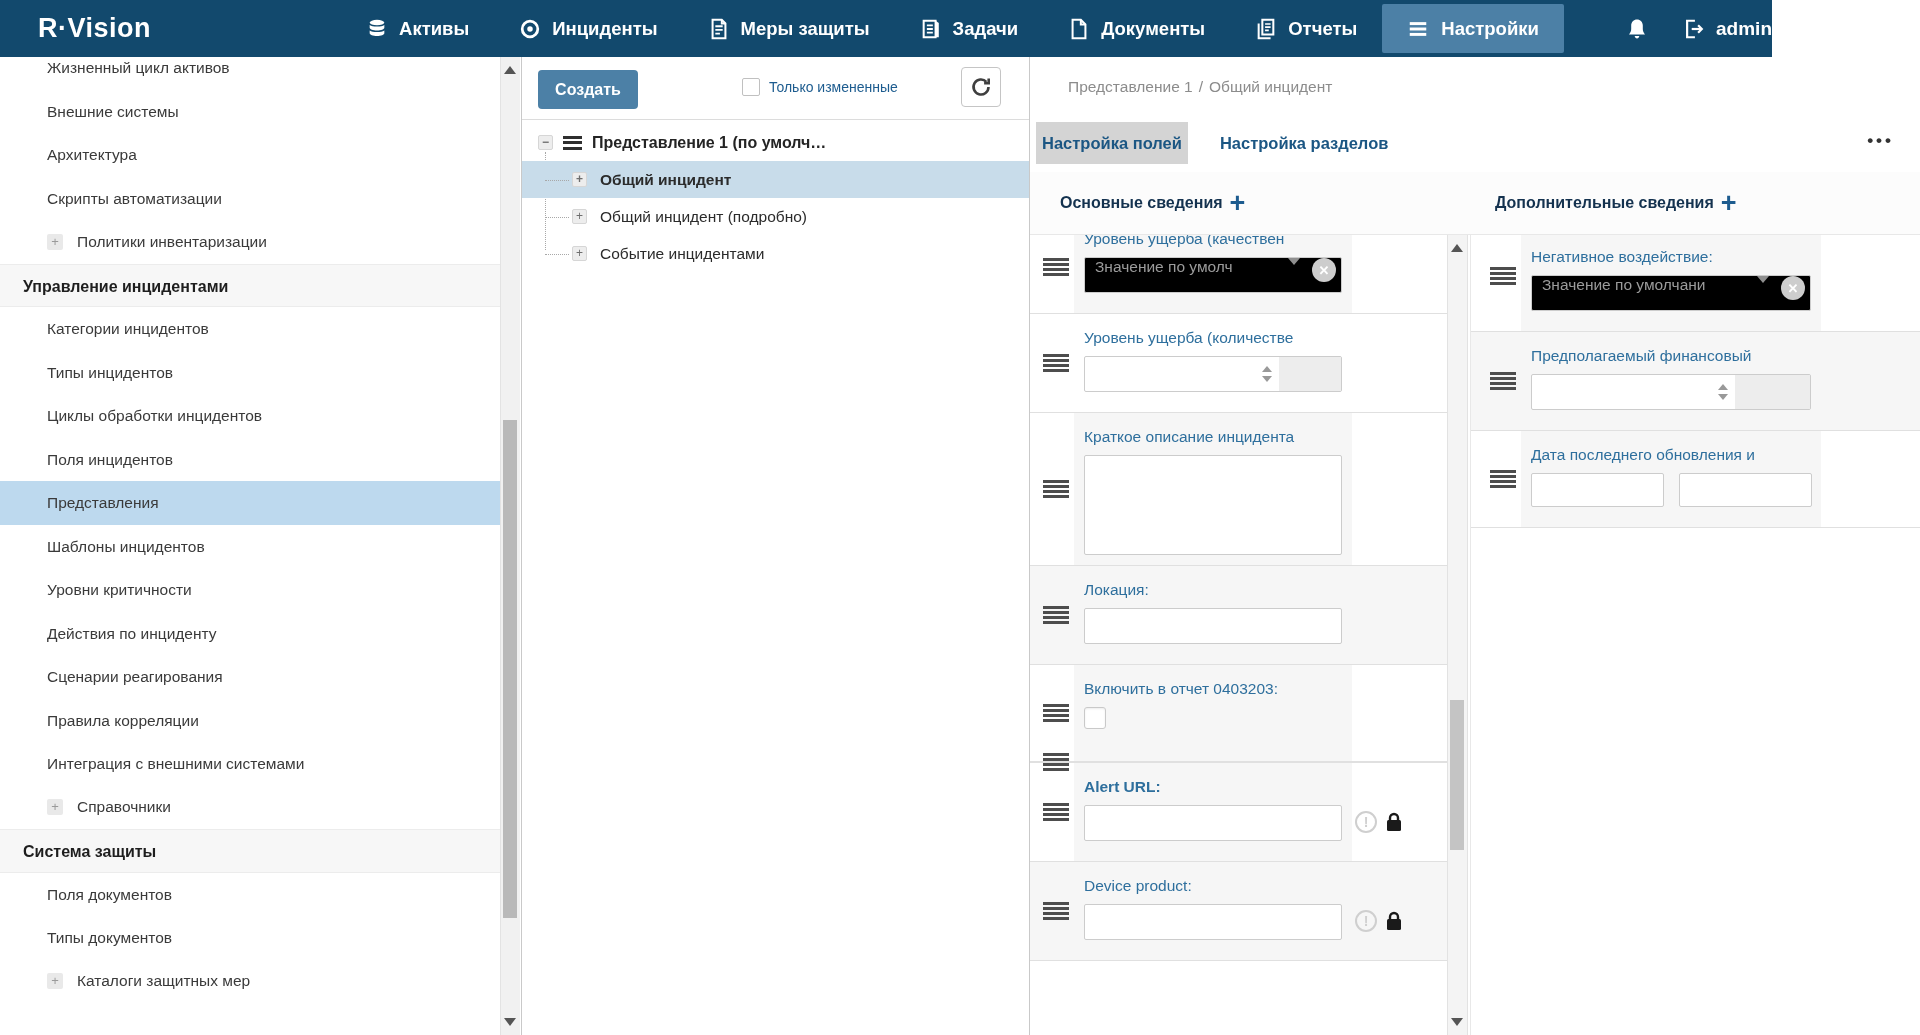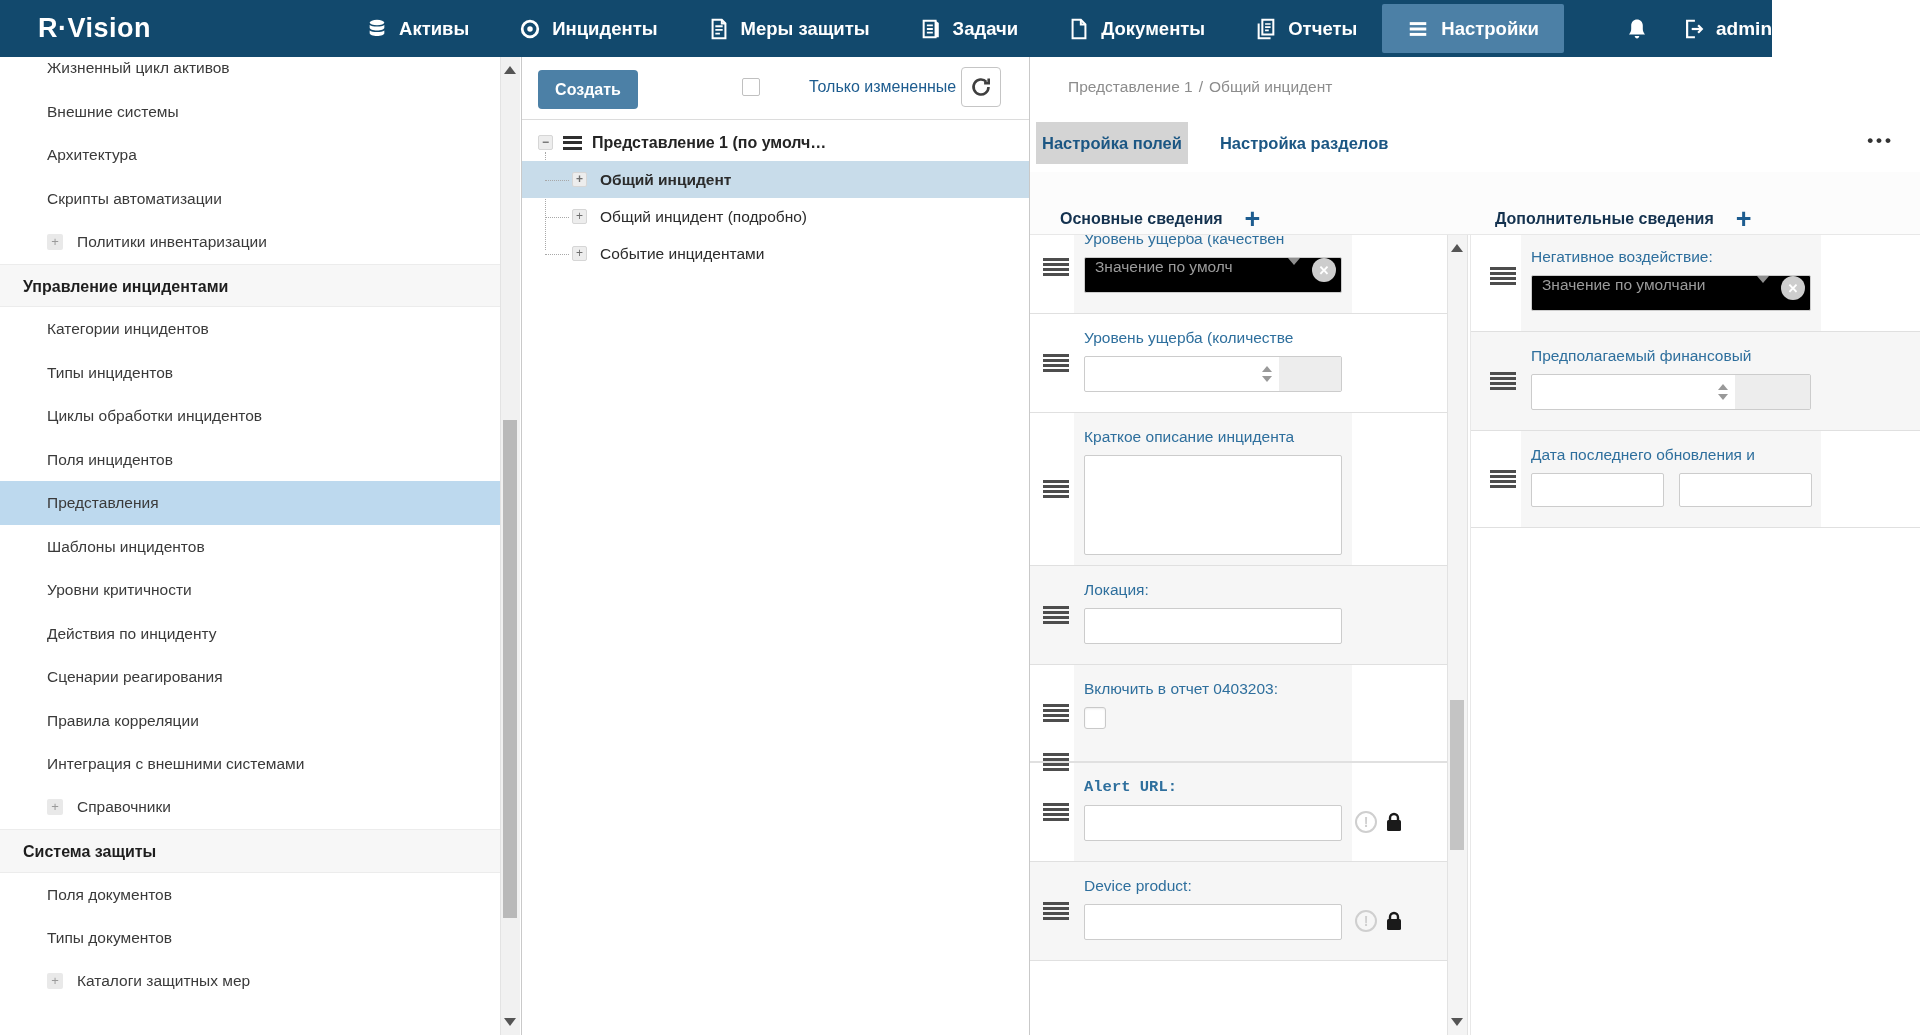--- a/index.html
+++ b/index.html
@@ -32,21 +32,21 @@
   .arr.up{top:9px;border-bottom:8px solid #555;}
   .arr.down{bottom:9px;border-top:8px solid #555;}
   .sb-thumb{position:absolute;left:2px;top:363px;width:14px;height:498px;background:#b9b9b9;cursor:pointer;}
 
   
   .mid{position:absolute;left:521px;top:57px;width:509px;bottom:0;background:#fff;border-left:1px solid #c9c9c9;border-right:1px solid #c9c9c9;box-sizing:border-box;}
   .mid-toolbar{height:62px;border-bottom:1px solid #dcdcdc;position:relative;}
   .btn-create{position:absolute;left:16px;top:13px;width:100px;height:39px;background:#4c80a6;color:#fff;font-size:16px;font-weight:bold;border:none;border-radius:4px;cursor:pointer;font-family:"Liberation Sans",sans-serif;}
   .filter{position:absolute;left:220px;top:21px;display:flex;align-items:center;gap:9px;cursor:pointer;}
   .cb18{width:18px;height:18px;background:#fff;border:1px solid #c0c0c0;border-radius:2px;box-sizing:border-box;}
-  .filter-label{color:#1d5c8f;font-size:16px;white-space:nowrap;margin-left:40px;}
+  .filter-label{color:#1d5c8f;font-size:14px;white-space:nowrap;}
   .btn-refresh{position:absolute;right:28px;top:10px;width:40px;height:40px;border:1px solid #c5c5c5;border-radius:4px;background:#fff;color:#3f3f3f;display:flex;align-items:center;justify-content:center;cursor:pointer;box-sizing:border-box;}
   .tree{position:relative;padding-top:4px;}
   .t-root{height:37px;display:flex;align-items:center;gap:10px;padding-left:16px;font-weight:bold;font-size:16px;color:#242424;cursor:pointer;}
   .expander{width:15px;height:15px;background:#ededed;border:1px solid #d6d6d6;color:#6e6e6e;font-size:12px;line-height:13px;text-align:center;border-radius:2px;box-sizing:border-box;flex:0 0 auto;cursor:pointer;}
   .bars i{display:block;width:19px;height:3px;background:#2f2f2f;margin:2.5px 0;}
   .t-child{height:37px;display:flex;align-items:center;gap:13px;padding-left:50px;font-size:15.5px;color:#2b2b2b;position:relative;cursor:pointer;}
   .t-child.selected{background:#c8dcea;font-weight:bold;}
   .t-child::before{content:"";position:absolute;left:23px;width:24px;top:50%;border-top:1px dotted #a8a8a8;}
   .tree-vline{position:absolute;left:23px;top:32px;height:98px;border-left:1px dotted #a8a8a8;}
 
@@ -54,21 +54,21 @@
   .rp{position:absolute;left:1030px;top:57px;right:0;bottom:0;background:#fff;}
   .breadcrumb{position:absolute;left:38px;top:21px;font-size:15.5px;color:#8c8c8c;white-space:nowrap;}
   .breadcrumb .sep{margin:0 6px;}
   .tabs{position:absolute;left:6px;top:65px;display:flex;}
   .tab{height:42px;line-height:42px;padding:0 6px;font-size:16.5px;font-weight:bold;color:#1b5683;cursor:pointer;white-space:nowrap;}
   .tab.active{background:#d4d4d4;}
   .tab + .tab{margin-left:10px;padding:0 22px;}
   .dots{position:absolute;right:26px;top:74px;color:#333;font-size:17px;font-weight:bold;letter-spacing:3px;cursor:pointer;}
   .tabline{position:absolute;left:0;right:0;top:115px;border-top:1px solid #ddd;}
   .col-headers{position:absolute;left:0;right:0;top:115px;height:62px;background:#fcfcfc;border-bottom:1px solid #e8e8e8;}
-  .chead{position:absolute;top:16px;height:62px;display:flex;align-items:center;gap:22px;}
+  .chead{position:absolute;top:0;height:62px;display:flex;align-items:center;gap:7px;}
   .chead.c1{left:30px;}
   .chead.c2{left:465px;}
   .chead .ctitle{font-size:16px;font-weight:bold;color:#14324f;white-space:nowrap;}
   .chead .cadd{color:#1d5c8f;font-size:27px;font-weight:bold;cursor:pointer;line-height:27px;}
 
   .fields{position:absolute;left:0;right:0;top:178px;bottom:0;overflow:hidden;}
   .colL{position:absolute;left:0;top:0;bottom:1px;width:417px;overflow:hidden;}
   .colR{position:absolute;left:440px;top:0;right:0;bottom:0;border-left:1px solid #e8e8e8;overflow:hidden;}
   .col-inner{margin-top:-14px;}
   .fscroll{position:absolute;left:417px;top:0;bottom:0;width:21px;background:#f4f4f4;border-left:1px solid #e2e2e2;border-right:1px solid #e2e2e2;box-sizing:border-box;}
@@ -81,21 +81,21 @@
   .cell{margin-left:44px;width:278px;box-sizing:border-box;padding:14px 10px 20px;}
   .colR .cell{margin-left:50px;width:300px;}
   .cell.pt-first{padding-top:8px;}
   .cell.pt-big{padding-top:26px;}
   .cell.pb-check{padding-bottom:32px;}
   .cell.pb-ta{padding-bottom:6px;}
   .drag{position:absolute;left:13px;top:50%;transform:translateY(-50%);cursor:grab;}
   .colR .drag{left:19px;}
   .drag i{display:block;width:26px;height:3px;background:#4d4d4d;margin:2px 0;}
   .flabel{color:#2e6f9d;font-size:15.5px;height:20px;line-height:20px;white-space:nowrap;overflow:hidden;margin-bottom:8px;}
-  .flabel.bold{font-weight:bold;font-family:Liberation Mono, monospace;}
+  .flabel.bold{font-weight:bold;}
 
   .ctl-select{width:258px;height:36px;background:#000000;border:1px solid #ccc;border-radius:2px;display:flex;align-items:flex-start;box-sizing:border-box;cursor:pointer;}
   .colR .ctl-select{width:280px;}
   .sel-text{padding-left:10px;width:150px;color:#9b9b9b;font-size:15.5px;white-space:nowrap;overflow:hidden;flex:0 0 auto;}
   .colR .sel-text{width:168px;}
   .caret{margin-left:auto;width:0;height:0;border-left:6px solid transparent;border-right:6px solid transparent;border-top:7px solid #8f8f8f;margin-right:12px;}
   .clearbtn{width:24px;height:24px;border-radius:50%;background:#cdcdcd;color:#fff;font-size:13px;font-weight:bold;display:flex;align-items:center;justify-content:center;margin-right:5px;flex:0 0 auto;cursor:pointer;}
 
   .ctl-number{width:258px;height:36px;border:1px solid #ccc;border-radius:2px;background:#fff;display:flex;align-items:stretch;box-sizing:border-box;overflow:hidden;}
   .colR .ctl-number{width:280px;}

